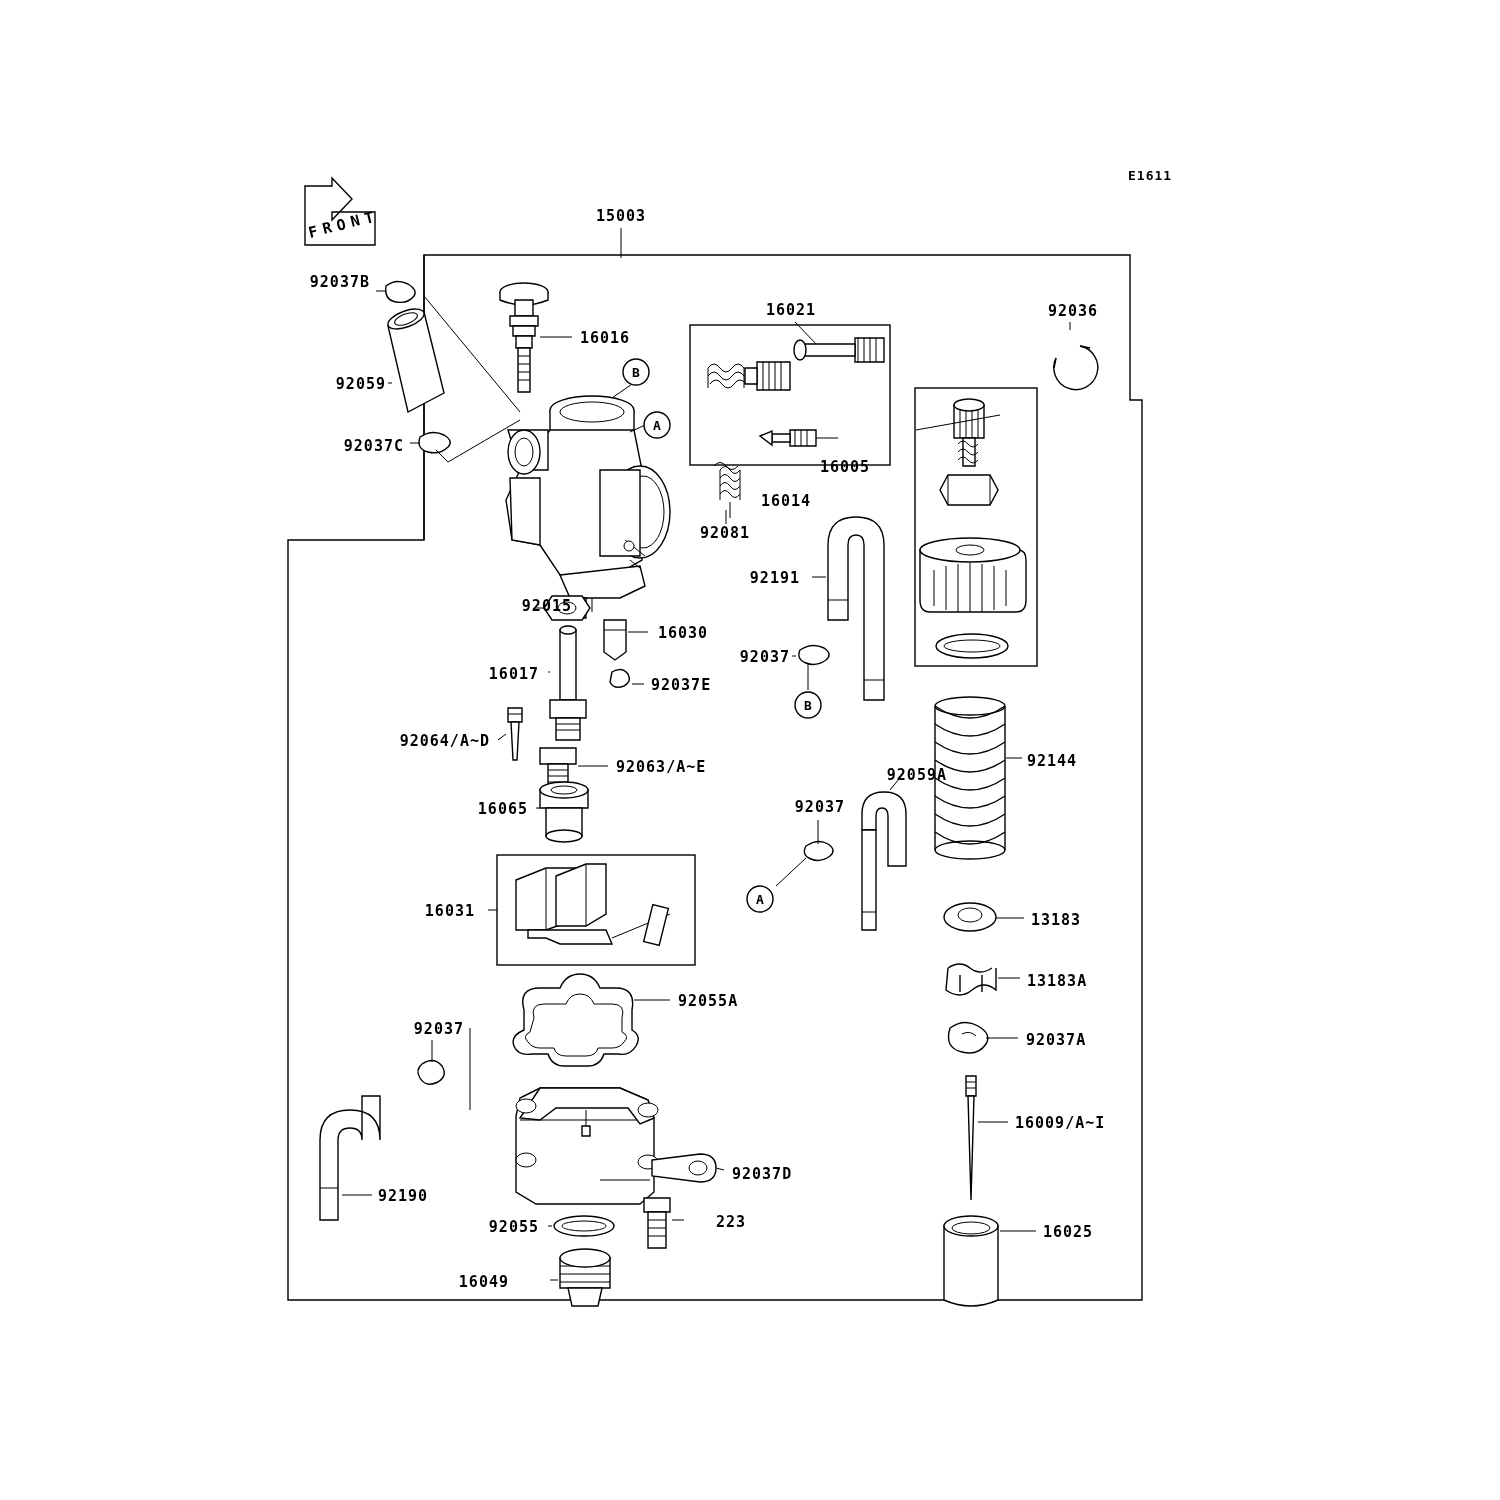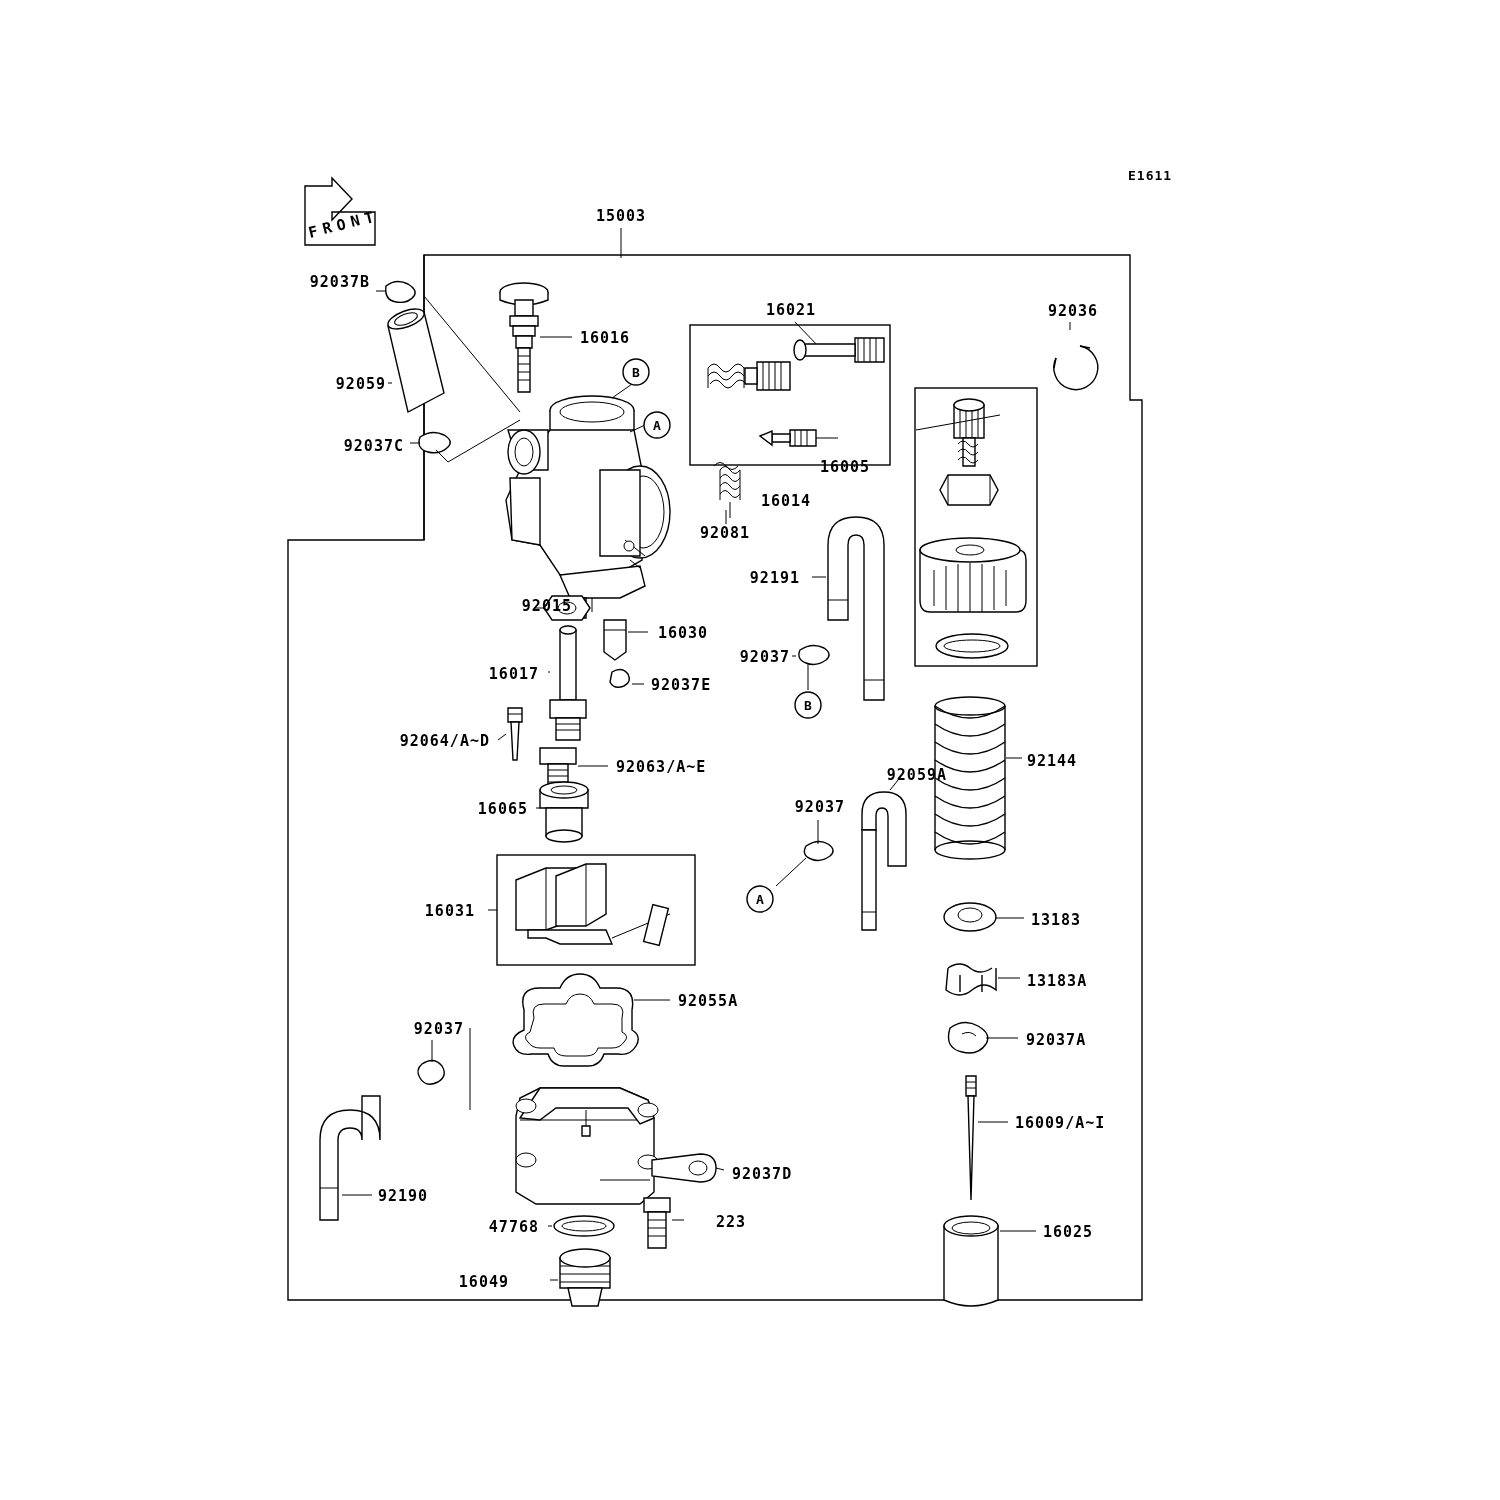--- a/index.html
+++ b/index.html
@@ -454,18 +454,18 @@
   <div class="lbl r" style="left:845px; top:798px;">92037</div>
   <div class="lbl r" style="left:475px; top:902px;">16031</div>
   <div class="lbl" style="left:1031px; top:911px;">13183</div>
   <div class="lbl" style="left:1027px; top:972px;">13183A</div>
   <div class="lbl" style="left:678px; top:992px;">92055A</div>
   <div class="lbl" style="left:1026px; top:1031px;">92037A</div>
   <div class="lbl r" style="left:464px; top:1020px;">92037</div>
   <div class="lbl" style="left:1015px; top:1114px;">16009/A~I</div>
   <div class="lbl" style="left:732px; top:1165px;">92037D</div>
   <div class="lbl" style="left:378px; top:1187px;">92190</div>
-  <div class="lbl r" style="left:539px; top:1218px;">47768</div>
+  <div class="lbl r" style="left:539px; top:1218px;">92055</div>
   <div class="lbl" style="left:716px; top:1213px;">223</div>
   <div class="lbl" style="left:1043px; top:1223px;">16025</div>
   <div class="lbl r" style="left:509px; top:1273px;">16049</div>
 
 </div>
 
 </body></html>

